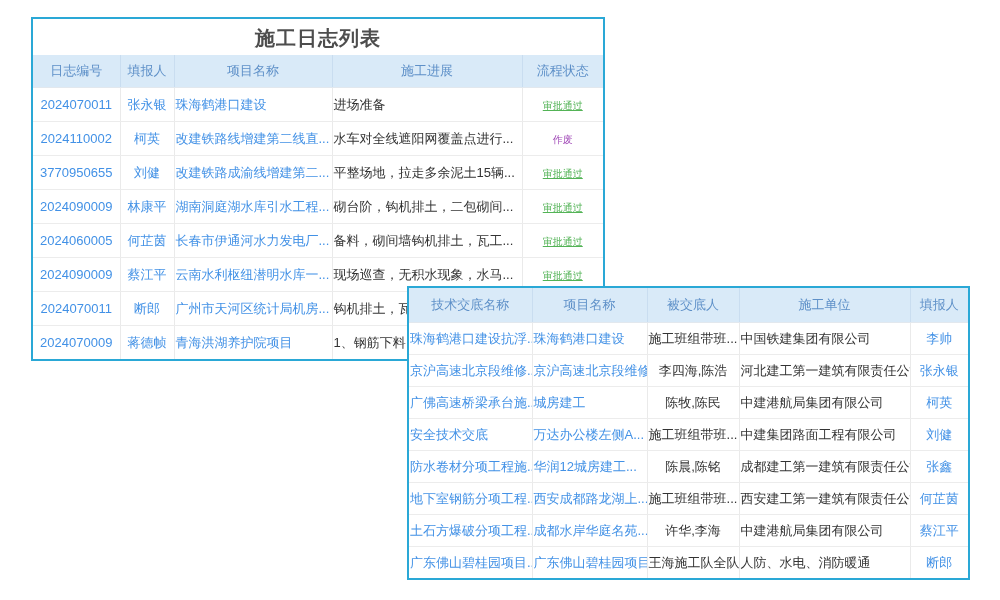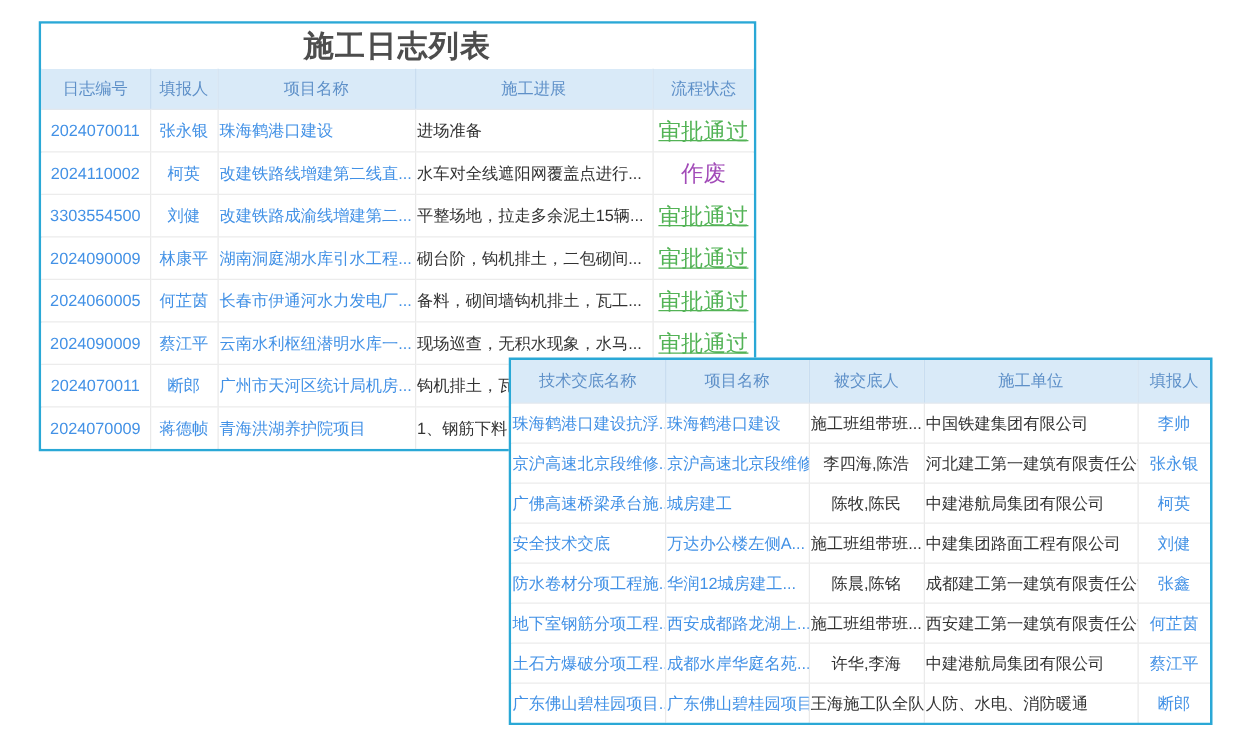--- a/index.html
+++ b/index.html
@@ -27,25 +27,26 @@
   .panel-disclosure {
     left: 407px;
     top: 286px;
     width: 563px;
     z-index: 2;
   }
   .panel-title {
     height: 36px;
     line-height: 38px;
     text-align: center;
-    font-size: 24px;
+    font-size: 20px;
     font-weight: bold;
     color: var(--title-text, #4d4d4d);
     letter-spacing: 1px;
     background: #ffffff;
+    border-radius: 14px;
   }
   table.grid {
     border-collapse: collapse;
     table-layout: fixed;
     width: 100%;
   }
   table.grid thead th {
     background: var(--header-bg, #d9eaf8);
     color: var(--header-text, #5e90c8);
     font-weight: normal;
@@ -72,21 +73,21 @@
   table.grid tbody tr:last-child td { border-bottom: none; }
   .panel-disclosure table.grid tbody td { height: 29px; }
   .panel-disclosure table.grid thead th { height: 32px; }
   .c-center { text-align: center; }
   .c-left { text-align: left; padding-right: 6px; }
   .link {
     color: var(--link, #4291e6);
     cursor: pointer;
     text-align: center;
   }
-  .status { font-size: 18px; }
+  .status { font-size: 10px; }
   .status.approved {
     color: var(--status-approved, #53b356);
     text-decoration: underline;
     cursor: pointer;
   }
   .status.void { color: var(--status-void, #a24bb8); }
   .status.unsubmitted { color: var(--status-unsubmitted, #4a74e8); }
 </style>
 </head>
 <body>
@@ -119,21 +120,21 @@
     <td class="c-center"><span class="status approved">审批通过</span></td>
   </tr>
         <tr>
     <td class="c-center"><span class="link">2024110002</span></td>
     <td class="c-center"><span class="link">柯英</span></td>
     <td class="c-left"><span class="link">改建铁路线增建第二线直...</span></td>
     <td class="c-left">水车对全线遮阳网覆盖点进行...</td>
     <td class="c-center"><span class="status void">作废</span></td>
   </tr>
         <tr>
-    <td class="c-center"><span class="link">3303554500</span></td>
+    <td class="c-center"><span class="link">3770950655</span></td>
     <td class="c-center"><span class="link">刘健</span></td>
     <td class="c-left"><span class="link">改建铁路成渝线增建第二...</span></td>
     <td class="c-left">平整场地，拉走多余泥土15辆...</td>
     <td class="c-center"><span class="status approved">审批通过</span></td>
   </tr>
         <tr>
     <td class="c-center"><span class="link">2024090009</span></td>
     <td class="c-center"><span class="link">林康平</span></td>
     <td class="c-left"><span class="link">湖南洞庭湖水库引水工程...</span></td>
     <td class="c-left">砌台阶，钩机排土，二包砌间...</td>

